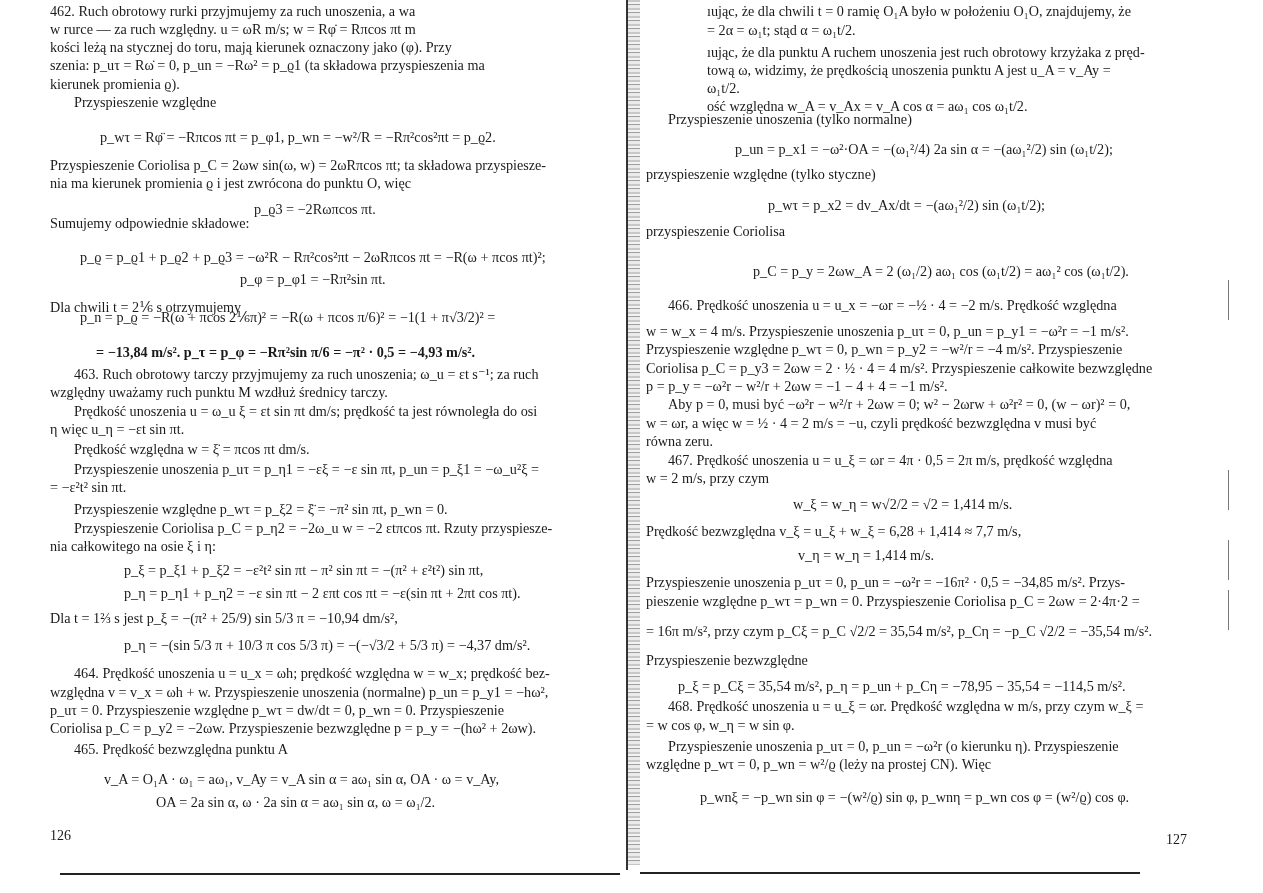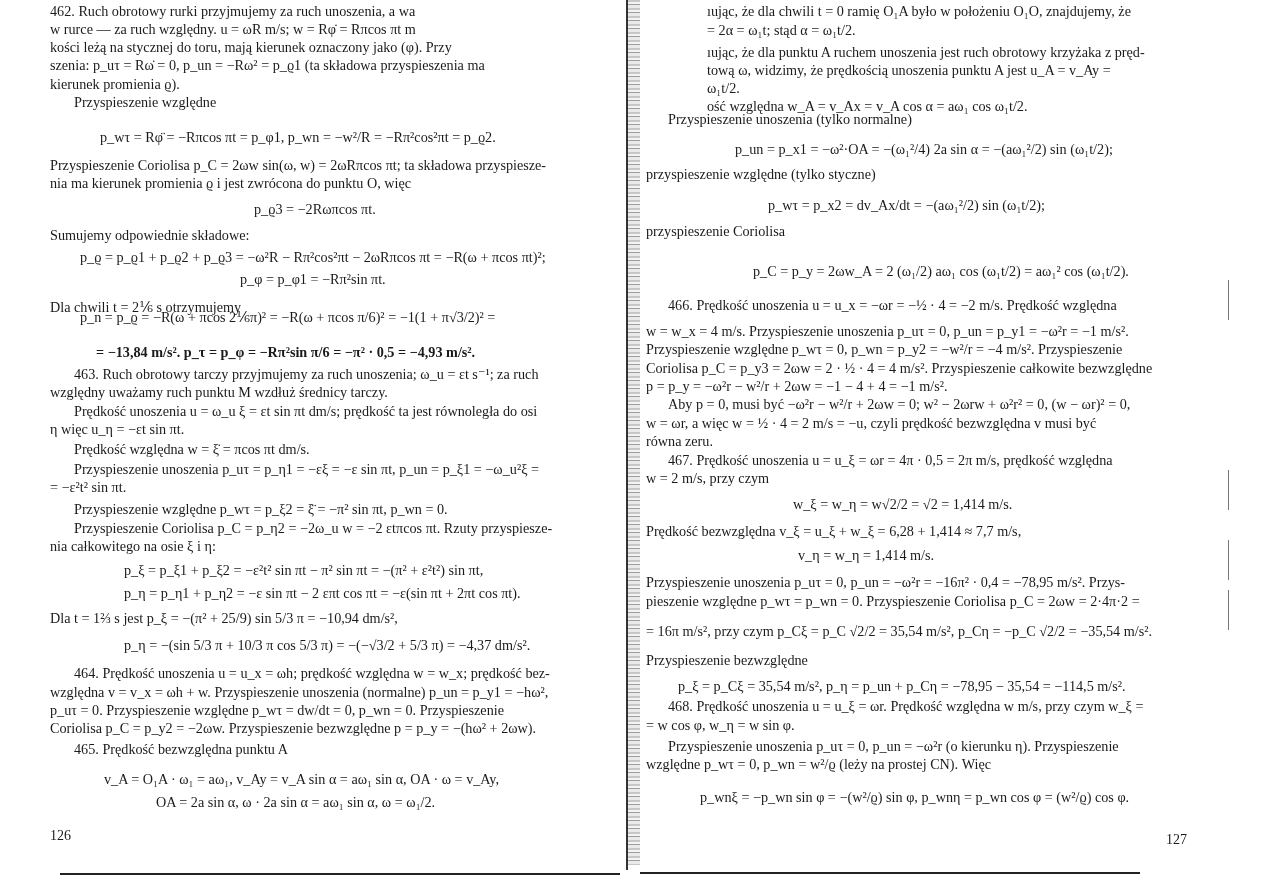--- a/index.html
+++ b/index.html
@@ -42,21 +42,21 @@
     <div class="line" style="left: 50px; top: 2px;">462. Ruch obrotowy rurki przyjmujemy za ruch unoszenia, a wa</div>
     <div class="line" style="left: 50px; top: 20px;">w rurce — za ruch względny. u = ωR m/s;     w = Rφ̇ = Rπcos πt  m</div>
     <div class="line" style="left: 50px; top: 38px;">kości leżą na stycznej do toru, mają kierunek oznaczony jako (φ). Przy</div>
     <div class="line" style="left: 50px; top: 56px;">szenia:   p_uτ = Rω̇ = 0,    p_un = −Rω² = p_ϱ1   (ta   składowa   przyspieszenia   ma</div>
     <div class="line" style="left: 50px; top: 75px;">kierunek promienia ϱ).</div>
     <div class="line" style="left: 74px; top: 93px;">Przyspieszenie względne</div>
     <div class="line" style="left: 100px; top: 128px;">p_wτ = Rφ̈ = −Rπcos πt = p_φ1,    p_wn = −w²/R = −Rπ²cos²πt = p_ϱ2.</div>
     <div class="line" style="left: 50px; top: 156px;">Przyspieszenie Coriolisa p_C = 2ωw sin(ω, w) = 2ωRπcos πt; ta składowa przyspiesze-</div>
     <div class="line" style="left: 50px; top: 174px;">nia ma kierunek promienia ϱ i jest zwrócona do punktu O, więc</div>
     <div class="line" style="left: 254px; top: 200px;">p_ϱ3 = −2Rωπcos πt.</div>
-    <div class="line" style="left: 50px; top: 226px;">Sumujemy odpowiednie składowe:</div>
+    <div class="line" style="left: 50px; top: 214px;">Sumujemy odpowiednie składowe:</div>
     <div class="line" style="left: 80px; top: 248px;">p_ϱ = p_ϱ1 + p_ϱ2 + p_ϱ3 = −ω²R − Rπ²cos²πt − 2ωRπcos πt = −R(ω + πcos πt)²;</div>
     <div class="line" style="left: 240px; top: 270px;">p_φ = p_φ1 = −Rπ²sin πt.</div>
     <div class="line" style="left: 50px; top: 298px;">Dla chwili t = 2⅙ s otrzymujemy</div>
     <div class="line" style="left: 80px; top: 308px;">p_n = p_ϱ = −R(ω + πcos 2⅙π)² = −R(ω + πcos π/6)² = −1(1 + π√3/2)² =</div>
     <div class="line" style="left: 96px; top: 343px; font-weight: bold;">= −13,84 m/s².    p_τ = p_φ = −Rπ²sin π/6 = −π² · 0,5 = −4,93 m/s².</div>
     <div class="line" style="left: 74px; top: 365px;">463. Ruch obrotowy tarczy przyjmujemy za ruch unoszenia; ω_u = εt s⁻¹; za ruch</div>
     <div class="line" style="left: 50px; top: 383px;">względny uważamy ruch punktu M wzdłuż średnicy tarczy.</div>
     <div class="line" style="left: 74px; top: 402px;">Prędkość unoszenia u = ω_u ξ = εt sin πt dm/s; prędkość ta jest równoległa do osi</div>
     <div class="line" style="left: 50px; top: 420px;">η więc u_η = −εt sin πt.</div>
     <div class="line" style="left: 74px; top: 440px;">Prędkość względna w = ξ̇ = πcos πt dm/s.</div>
@@ -96,21 +96,21 @@
     <div class="line" style="left: 646px; top: 359px;">Coriolisa p_C = p_y3 = 2ωw = 2 · ½ · 4 = 4 m/s². Przyspieszenie całkowite bezwzględne</div>
     <div class="line" style="left: 646px; top: 377px;">p = p_y = −ω²r − w²/r + 2ωw = −1 − 4 + 4 = −1 m/s².</div>
     <div class="line" style="left: 668px; top: 395px;">Aby p = 0, musi być −ω²r − w²/r + 2ωw = 0; w² − 2ωrw + ω²r² = 0, (w − ωr)² = 0,</div>
     <div class="line" style="left: 646px; top: 414px;">w = ωr,     a więc w = ½ · 4 = 2 m/s = −u, czyli prędkość bezwzględna v musi być</div>
     <div class="line" style="left: 646px; top: 432px;">równa zeru.</div>
     <div class="line" style="left: 668px; top: 451px;">467. Prędkość  unoszenia  u = u_ξ = ωr = 4π · 0,5 = 2π  m/s,  prędkość  względna</div>
     <div class="line" style="left: 646px; top: 469px;">w = 2 m/s, przy czym</div>
     <div class="line" style="left: 793px; top: 495px;">w_ξ = w_η = w√2/2 = √2 = 1,414 m/s.</div>
     <div class="line" style="left: 646px; top: 522px;">Prędkość bezwzględna v_ξ = u_ξ + w_ξ = 6,28 + 1,414 ≈ 7,7 m/s,</div>
     <div class="line" style="left: 798px; top: 546px;">v_η = w_η = 1,414 m/s.</div>
-    <div class="line" style="left: 646px; top: 573px;">Przyspieszenie unoszenia p_uτ = 0, p_un = −ω²r = −16π² · 0,4 = −78,95 m/s². Przys-</div>
+    <div class="line" style="left: 646px; top: 573px;">Przyspieszenie unoszenia p_uτ = 0, p_un = −ω²r = −16π² · 0,5 = −34,85 m/s². Przys-</div>
     <div class="line" style="left: 646px; top: 592px;">pieszenie względne p_wτ = p_wn = 0. Przyspieszenie Coriolisa p_C = 2ωw = 2·4π·2 =</div>
     <div class="line" style="left: 646px; top: 622px;">= 16π m/s², przy czym p_Cξ = p_C √2/2 = 35,54 m/s², p_Cη = −p_C √2/2 = −35,54 m/s².</div>
     <div class="line" style="left: 646px; top: 651px;">Przyspieszenie bezwzględne</div>
     <div class="line" style="left: 678px; top: 677px;">p_ξ = p_Cξ = 35,54 m/s²,     p_η = p_un + p_Cη = −78,95 − 35,54 = −114,5 m/s².</div>
     <div class="line" style="left: 668px; top: 697px;">468. Prędkość unoszenia u = u_ξ = ωr. Prędkość względna w m/s, przy czym w_ξ =</div>
     <div class="line" style="left: 646px; top: 716px;">= w cos φ,     w_η = w sin φ.</div>
     <div class="line" style="left: 668px; top: 737px;">Przyspieszenie unoszenia p_uτ = 0,    p_un = −ω²r (o  kierunku  η).  Przyspieszenie</div>
     <div class="line" style="left: 646px; top: 755px;">względne p_wτ = 0,    p_wn = w²/ϱ (leży na prostej CN).   Więc</div>
     <div class="line" style="left: 700px; top: 788px;">p_wnξ = −p_wn sin φ = −(w²/ϱ) sin φ,     p_wnη = p_wn cos φ = (w²/ϱ) cos φ.</div>
   </div>

